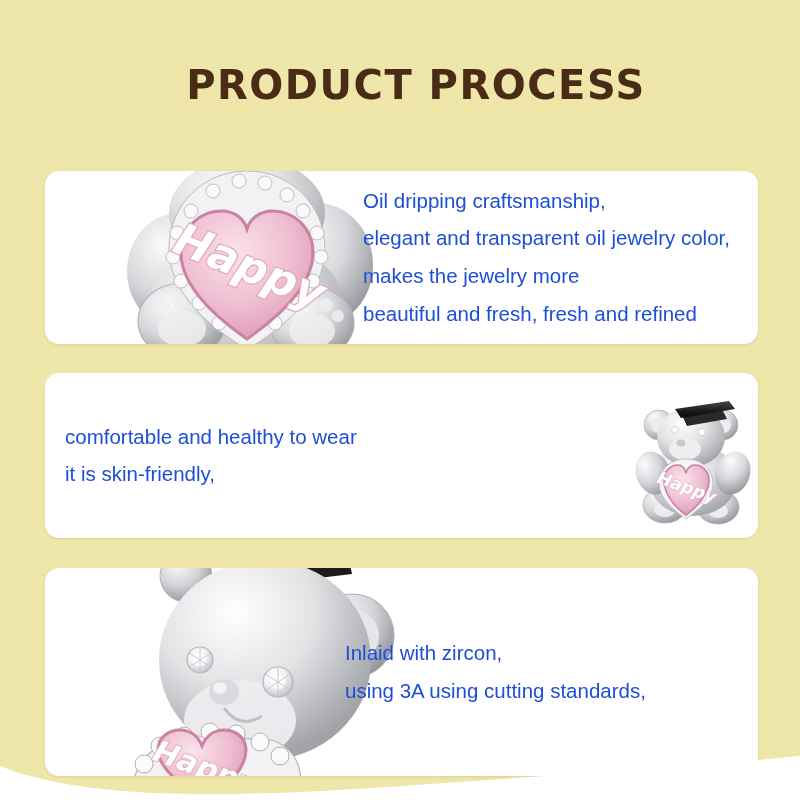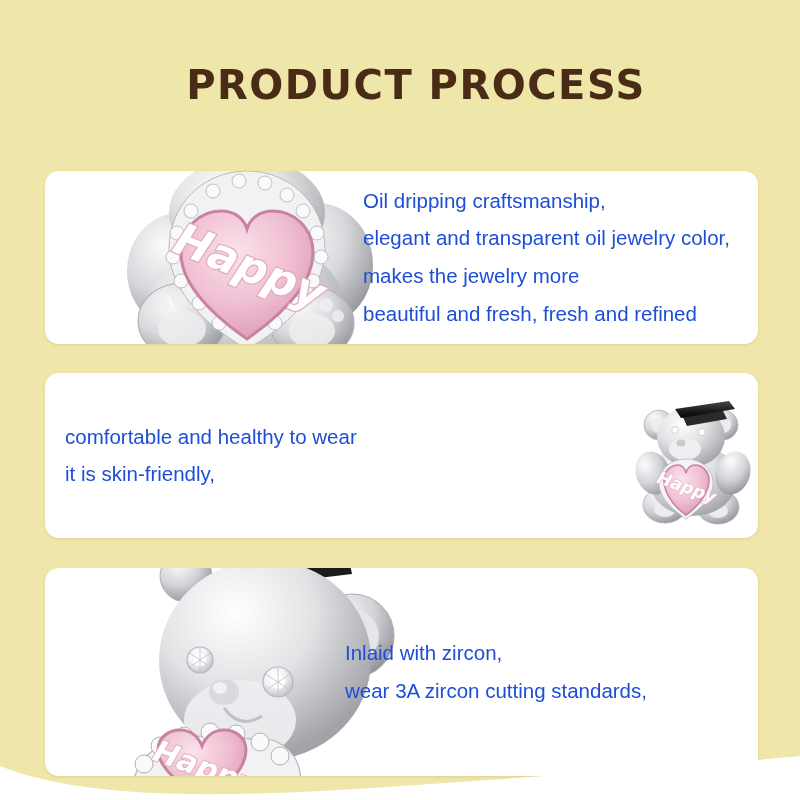--- a/index.html
+++ b/index.html
@@ -328,21 +328,21 @@
           <circle cx="38" cy="246" r="9"></circle>
       </g>
       <path d="M104 260 C 72 240 58 224 58 210 C 58 198 68 190 80 190
                C 90 190 98 196 102 206 C 106 196 114 190 124 190
                C 136 190 146 198 146 210 C 146 226 132 244 104 260 Z" fill="url(#pink3)" stroke="#C9829F" stroke-width="3"></path>
       <text x="104" y="238" font-family="DejaVu Sans, sans-serif" font-size="30" font-weight="bold" font-style="italic" text-anchor="middle" fill="#FFFFFF" stroke="#E3A9C0" stroke-width="1.8" paint-order="stroke" transform="rotate(20 104 232)">Happy</text>
     </svg>
 
     <div class="card-text">
       <span class="line">Inlaid with zircon,</span>
-      <span class="line">wear 3A zircon cutting standards,</span>
+      <span class="line">using 3A using cutting standards,</span>
     </div>
   </div>
 
   <svg class="bottom-wave" viewBox="0 0 800 90" preserveAspectRatio="none">
     <path d="M0 56 C 90 92 240 88 430 74 C 600 62 700 56 800 46 L800 90 L0 90 Z" fill="#FFFFFF"></path>
   </svg>
 
 </div>
 
 </body></html>

